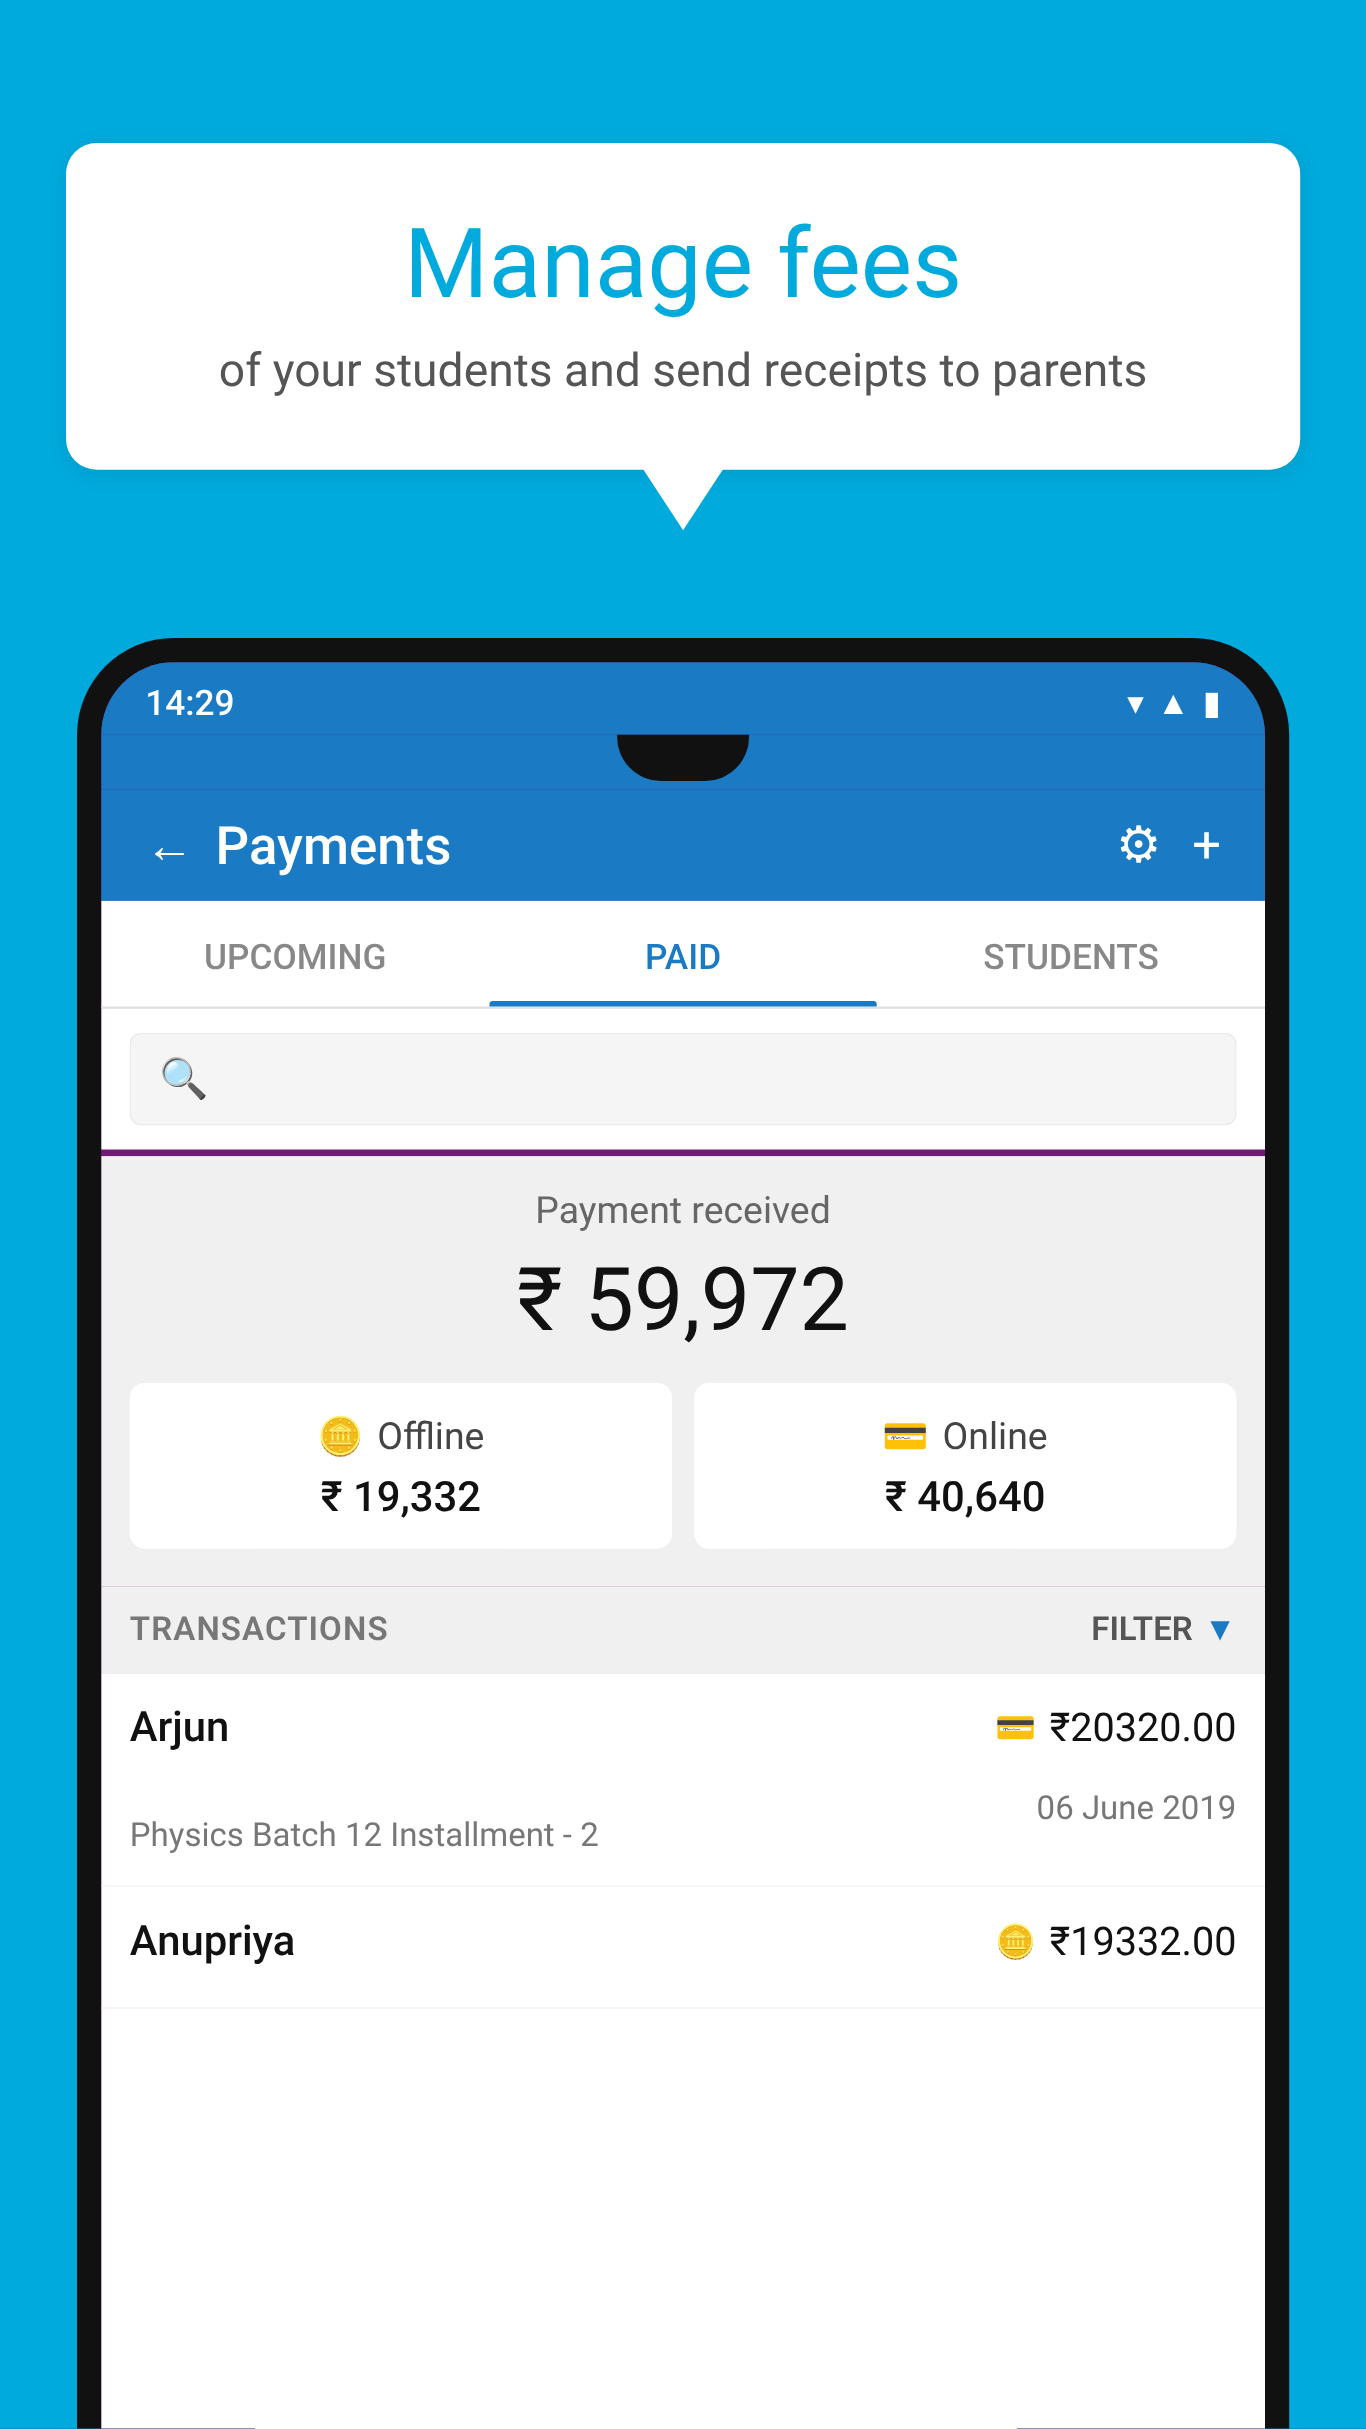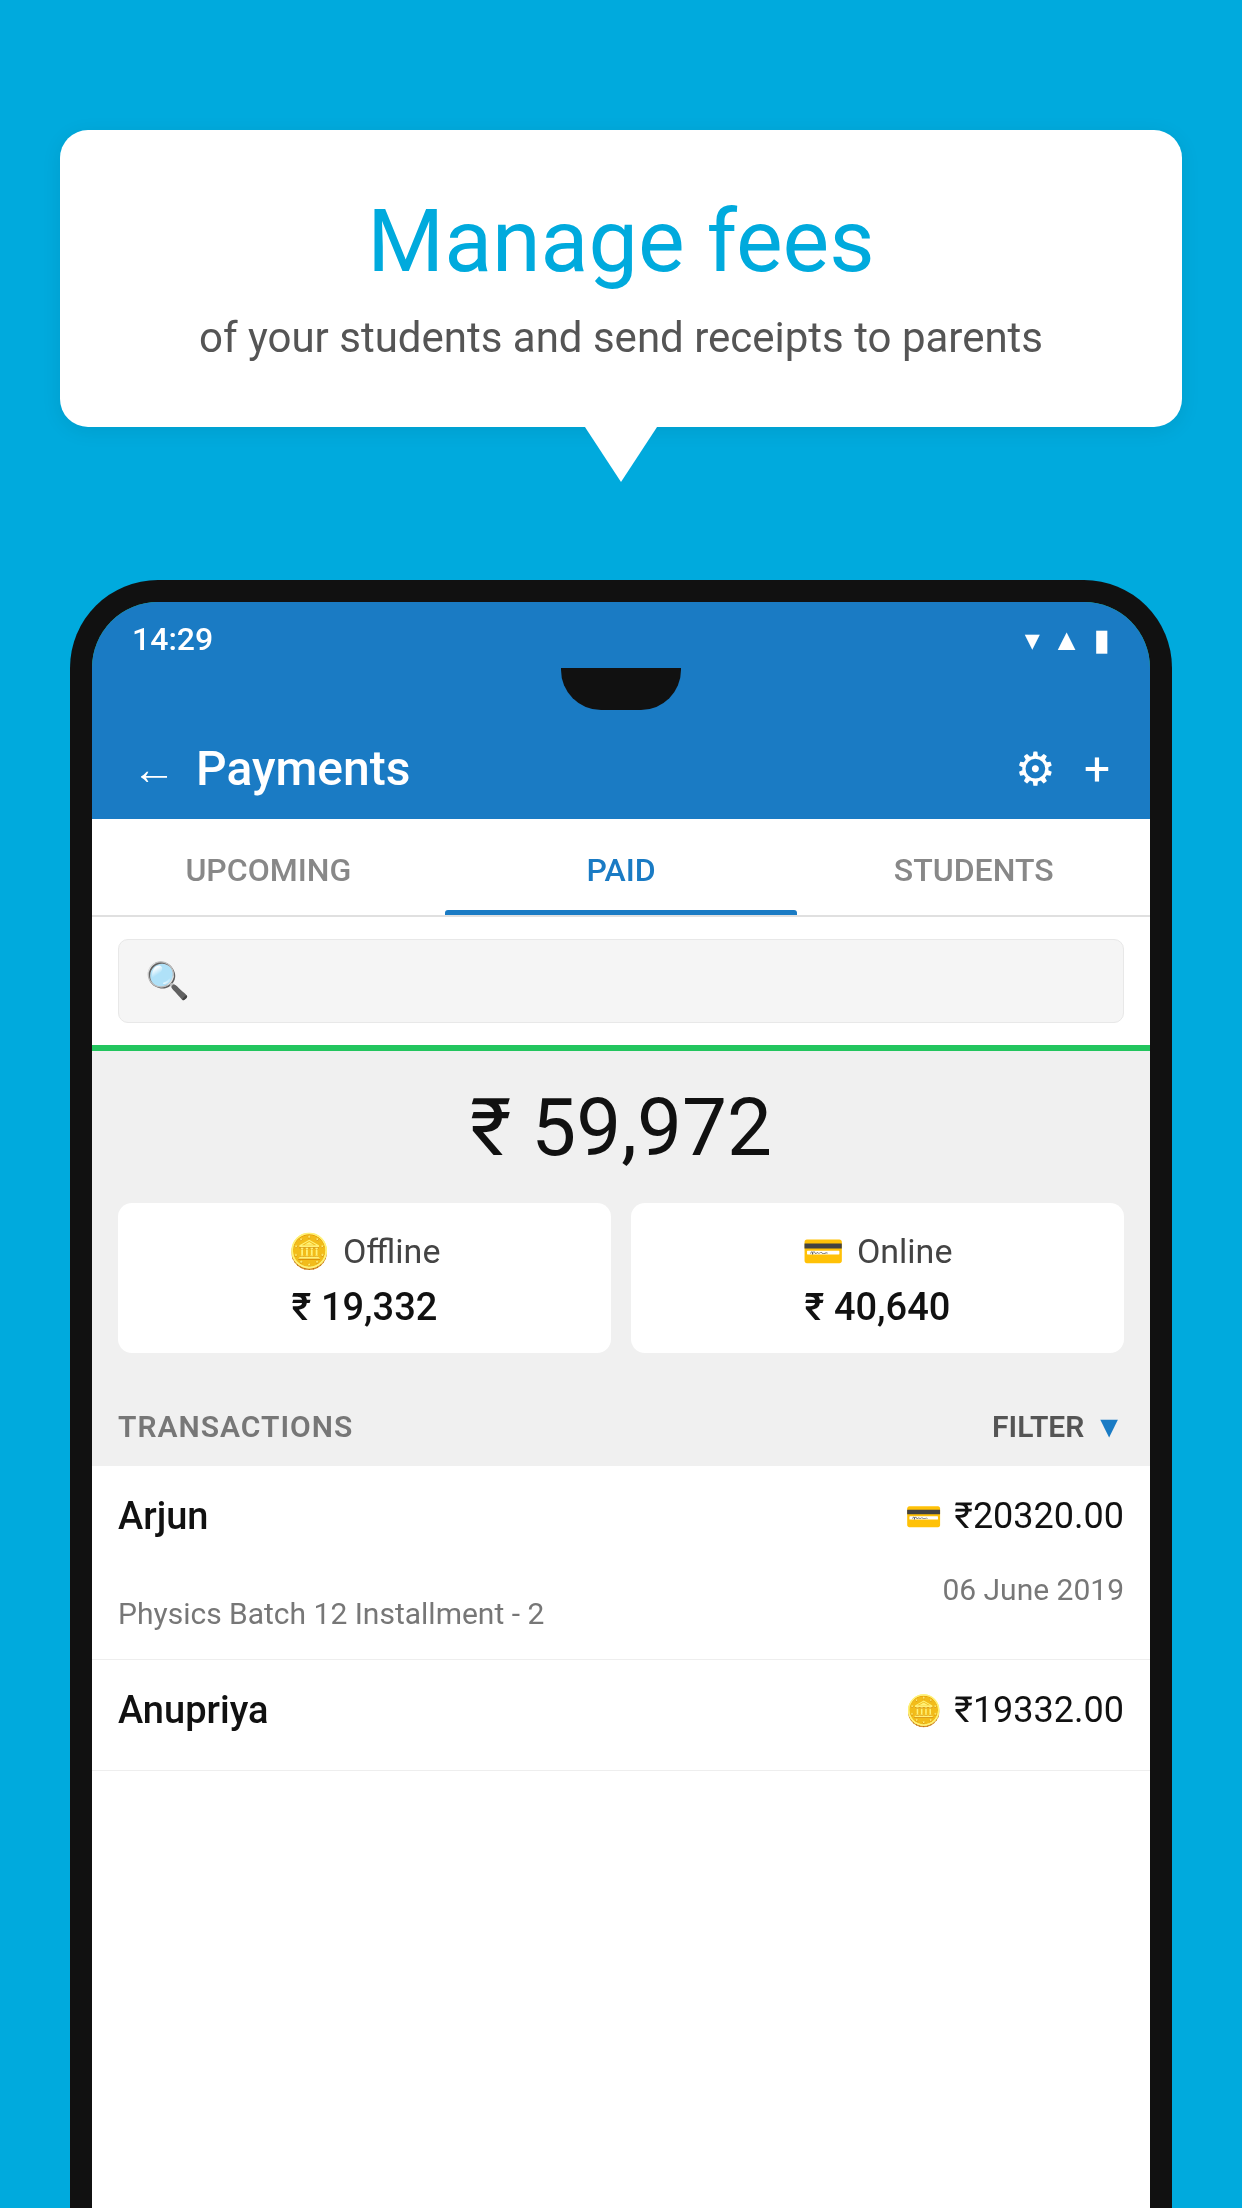--- a/index.html
+++ b/index.html
@@ -70,21 +70,21 @@
     .phone-frame {
       background: #111;
       border-radius: 88px 88px 0 0;
       padding: 22px 22px 0;
       width: 100%;
       height: 100%;
       position: relative;
     }
 
     .phone-screen {
-      background: #22c55e;
+      background: #701a75;
       border-radius: 66px 66px 0 0;
       overflow: hidden;
       height: 100%;
       display: flex;
       flex-direction: column;
     }
 
     
     .status-bar {
       background: #1a7bc4;
@@ -419,20 +419,21 @@
         </div>
       </div>
 
       <div class="search-container">
         <div class="search-bar">
           <span class="search-icon-svg">🔍</span>
         </div>
       </div>
 
       <div class="payment-summary">
+        <div class="payment-received-label">Payment received</div>
         <div class="payment-amount">₹ 59,972</div>
         <div class="payment-cards">
           <div class="payment-card">
             <div class="payment-card-header">
               <span class="payment-card-icon">🪙</span>
               <span>Offline</span>
             </div>
             <div class="payment-card-amount">₹ 19,332</div>
           </div>
           <div class="payment-card">

